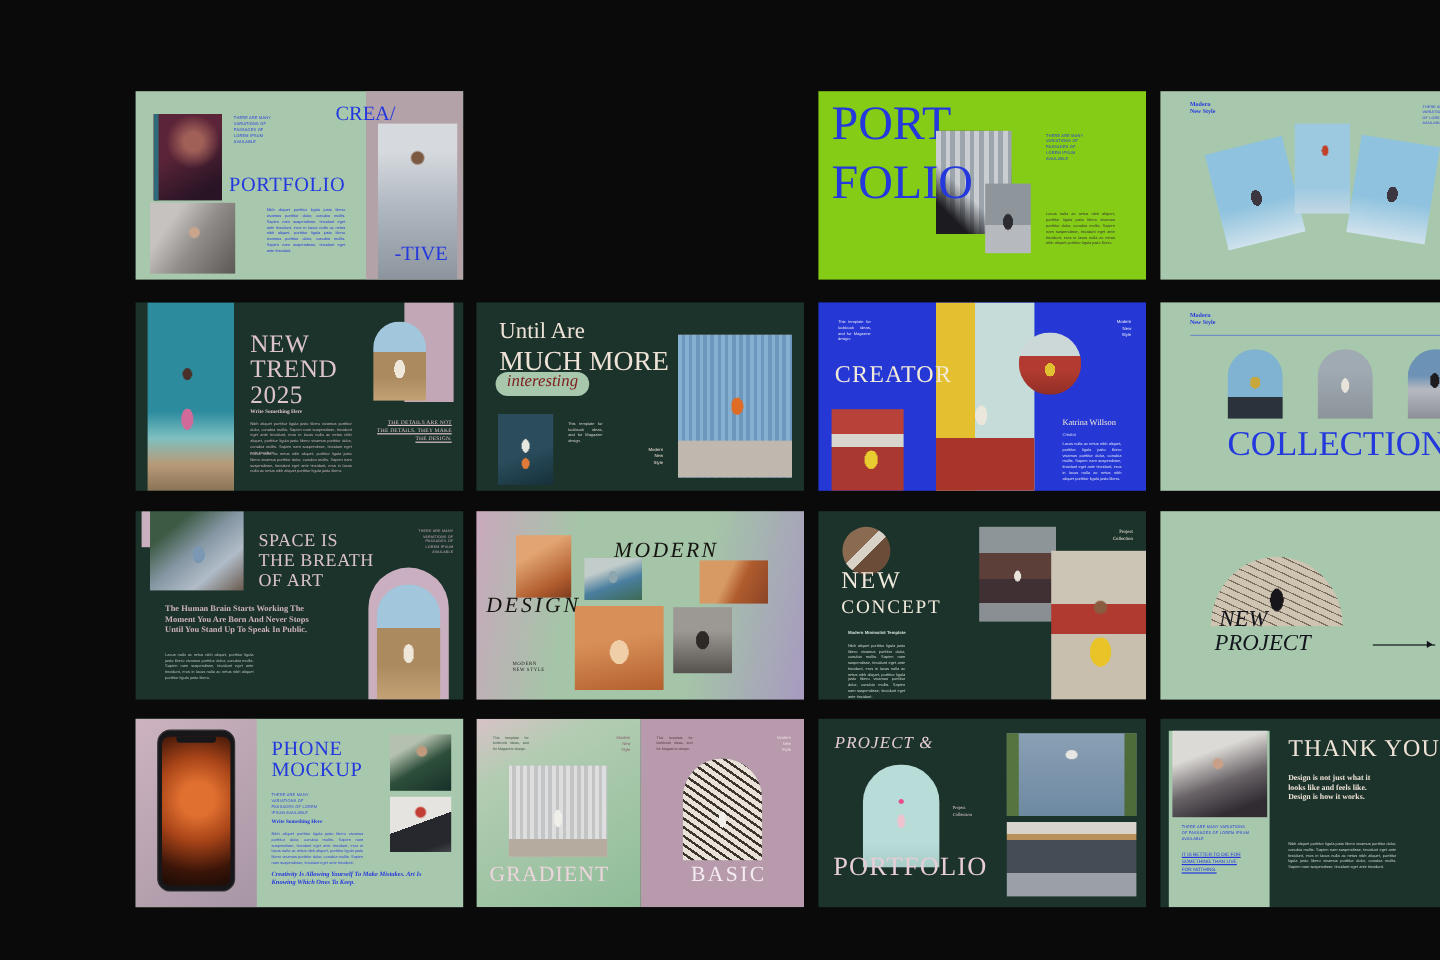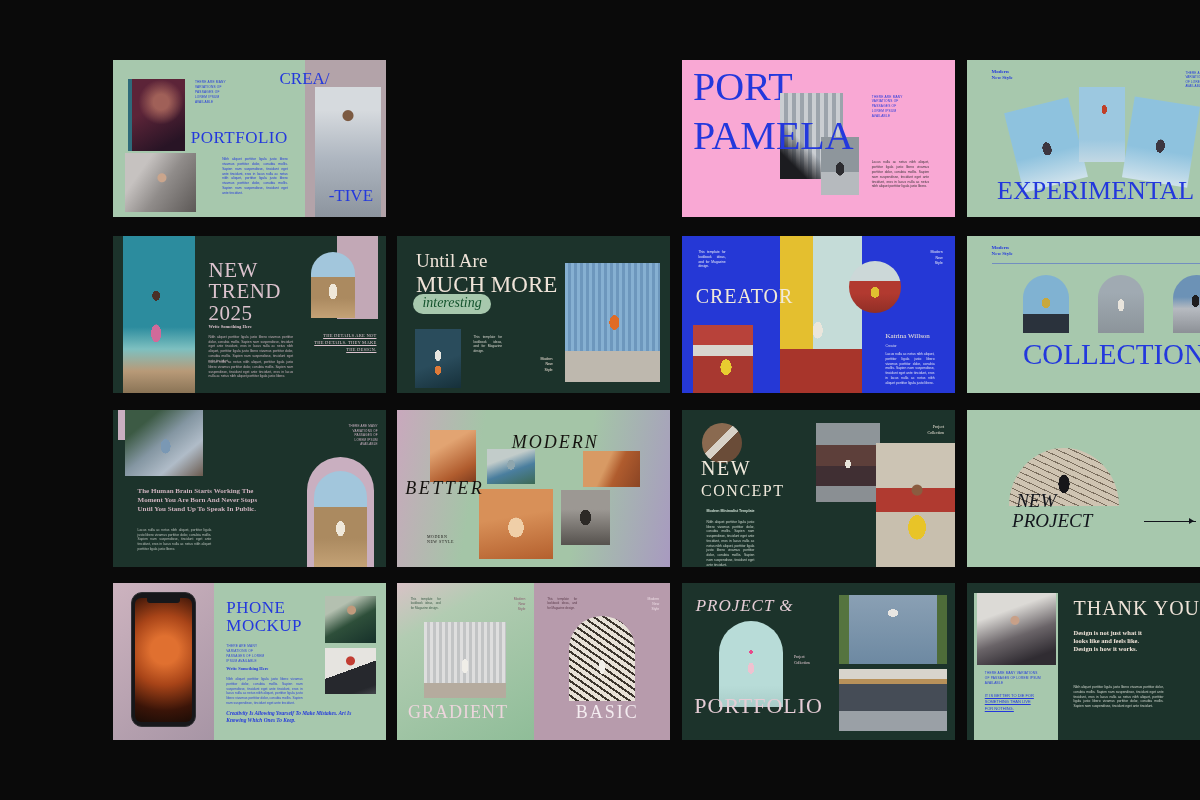--- a/index.html
+++ b/index.html
@@ -1,18 +1,18 @@
 <!DOCTYPE html>
 <html><head>
 <meta charset="utf-8">
 <style>
   html,body{margin:0;padding:0;width:1200px;height:800px;background:#0a0a0a;overflow:hidden;}
   .canvas{position:absolute;top:0;left:0;width:1200px;height:800px;background:#0a0a0a;overflow:hidden;
           font-family:"Liberation Serif",serif;}
-  .slide{position:absolute;width:273px;height:157px;overflow:hidden;}
+  .slide{position:absolute;width:273px;height:157px;overflow:hidden;margin-top:16px;}
   .r1{top:60px}.r2{top:236px}.r3{top:410px}.r4{top:583px}
   .c1{left:113px}.c2{left:397px}.c3{left:682px}.c4{left:967px}
   .abs{position:absolute}
   .photo{position:absolute;display:block}
   .tiny{font-size:3.3px;line-height:1.45;text-align:justify;font-family:"Liberation Sans",sans-serif}
   .eyebrow{font-size:3.2px;line-height:1.5;letter-spacing:.2px;text-transform:uppercase;font-family:"Liberation Sans",sans-serif}
   .disp{font-family:"Liberation Serif",serif;white-space:nowrap}
 
   
   .ph-smoke{background:radial-gradient(circle at 58% 32%,#a06058 0 13%,transparent 38%),linear-gradient(90deg,#2e6a7a 0 7%,transparent 7%),linear-gradient(150deg,#5c2438 0 40%,#281425 85%)}
@@ -70,21 +70,21 @@
   
   .s2{background:#1c332b;color:#dcc3ce}
   .s2-title{left:7%;top:8%;font-size:16px;letter-spacing:1px}
   .s2-line{left:5%;width:90%;top:24%;height:1px;background:rgba(220,195,206,.4)}
   .s2-eyebrow{right:5%;top:9%;width:11%;text-align:right}
   .s2-n{top:41%;font-size:4px;letter-spacing:.5px;font-family:"Liberation Sans",sans-serif}
   .s2-n1{left:7.5%}.s2-n2{left:30.5%}.s2-n3{left:53.5%}.s2-n4{left:76.5%}
   .s2-p{top:47%;height:46%;width:22%}
   .s2-p1{left:7%}.s2-p2{left:30%}.s2-p3{left:53%}.s2-p4{left:76%}
   
-  .s3{background:#f9a8d4;color:#2338dd}
+  .s3{background:#84cc16;color:#2338dd}
   .s3-l1{left:4%;top:2%;font-size:40px}
   .s3-l2{left:4%;top:33%;font-size:40px}
   .s3-photo1{left:36%;top:21%;width:23%;height:55%}
   .s3-photo2{left:51%;top:49%;width:14%;height:37%}
   .s3-eyebrow{left:69.5%;top:22%;width:13%}
   .s3-body{left:69.5%;top:64%;width:21%;color:#3a3438}
   
   .s4{background:#a7c8ad;color:#2338dd}
   .s4-brand{left:9%;top:6%;font-size:5px;font-weight:bold;line-height:1.15}
   .s4-eyeR{left:80%;top:7%;width:17%;font-size:3px}
@@ -99,21 +99,21 @@
   .s5-sub{left:35%;top:56%;font-size:4.5px;font-weight:bold}
   .s5-b1{left:35%;top:63%;width:31%;color:#c9b4bd}
   .s5-b2{left:35%;top:79%;width:31%;color:#c9b4bd}
   .s5-panel{left:82%;top:0;width:15%;height:53%;background:#c2a8b6}
   .s5-arch{left:72.5%;top:10%;width:16%;height:42%;border-radius:99px 99px 0 0}
   .s5-quote{right:3.5%;top:62%;width:23%;font-size:4.6px;line-height:1.5;text-align:right;text-decoration:underline;letter-spacing:.2px}
   
   .s6{background:#1c332b;color:#efe3d8}
   .s6-t1{left:7%;top:9%;font-size:19px}
   .s6-t2{left:7%;top:23%;font-size:23px}
-  .s6-pill{left:6%;top:37%;background:#a7c8ad;color:#14532d;font-size:14px;font-style:italic;padding:1px 9px 3px;border-radius:12px;font-family:"Liberation Serif",serif}
+  .s6-pill{left:6%;top:37%;background:#a7c8ad;color:#7f1d1d;font-size:14px;font-style:italic;padding:1px 9px 3px;border-radius:12px;font-family:"Liberation Serif",serif}
   .s6-psm{left:6.5%;top:59%;width:17%;height:38%}
   .s6-note{left:28%;top:63%;width:10.5%;color:#d8d8d0}
   .s6-brand{left:46%;top:77%;width:11%;text-align:right;font-size:3.6px;line-height:1.5;color:#efe3d8;font-family:"Liberation Sans",sans-serif}
   .s6-plg{left:61.5%;top:17%;width:35%;height:76%}
   
   .s7{background:#2538d6;color:#f2ead8}
   .s7-note{left:6%;top:9%;width:10%;color:#e8eaf8}
   .s7-brand{right:4.5%;top:9%;width:9%;text-align:right;font-size:3.6px;line-height:1.5;color:#e8eaf8;font-family:"Liberation Sans",sans-serif}
   .s7-title{left:5%;top:31%;font-size:20px;letter-spacing:1px}
   .s7-pc{left:36%;top:0;width:30%;height:100%}
@@ -185,21 +185,21 @@
   .s14-noteL{left:5%;top:9%;width:11%;font-size:3px;color:#3c5c48}
   .s14-brandL{left:37%;top:9%;width:10%;text-align:right;font-size:3.4px;line-height:1.5;color:#8a5a6e;font-family:"Liberation Sans",sans-serif}
   .s14-photoL{left:10%;top:25%;width:30%;height:48%}
   .s14-titleL{left:4%;top:76%;font-size:18px;color:#ecd5dc;letter-spacing:1px}
   .s14-noteR{left:55%;top:9%;width:11%;font-size:3px;color:#5c3c4c}
   .s14-brandR{right:4%;top:9%;width:10%;text-align:right;font-size:3.4px;line-height:1.5;color:#ecdce4;font-family:"Liberation Sans",sans-serif}
   .s14-arch{left:63%;top:21%;width:24%;height:54%;border-radius:99px 99px 0 0}
   .s14-titleR{left:65.5%;top:76%;font-size:18px;color:#f4ecf0;letter-spacing:2px}
   
   .s15{background:#1c332b;color:#e6cdd6}
-  .s15-t1{left:5%;top:8%;font-size:17px;font-style:italic;letter-spacing:1px}
+  .s15-t1{left:5%;top:8%;font-size:14px;font-style:italic;letter-spacing:1px}
   .s15-arch{left:13.5%;top:24%;width:23.5%;height:55%;border-radius:99px 99px 0 0}
   .s15-corner{left:41%;top:46%;font-size:3.8px;line-height:1.4}
   .s15-t2{left:4.5%;top:70%;font-size:22px;letter-spacing:1px}
   .s15-p1{left:57.5%;top:7.5%;width:39.5%;height:44%}
   .s15-p2{left:57.5%;top:55%;width:39.5%;height:39%}
   
   .s16{background:#1c332b;color:#efe3d8}
   .s16-panel{left:2.5%;top:6.5%;width:31%;height:93.5%;background:#a7c8ad}
   .s16-photo{left:3.5%;top:6.5%;width:29%;height:46%}
   .s16-eyebrow{left:6.5%;top:56%;width:21%;color:#2338dd}
@@ -223,35 +223,34 @@
     <div class="abs disp s1-main">PORTFOLIO</div>
     <div class="abs tiny s1-body">Nibh aliquet porttitor ligula justo libero vivamus porttitor dolor, conubia mollis. Sapien nam suspendisse, tincidunt eget ante tincidunt, eros in lacus nulla ac netus nibh aliquet, porttitor ligula justo libero vivamus porttitor dolor, conubia mollis. Sapien nam suspendisse, tincidunt eget ante tincidunt.</div>
     <div class="abs disp s1-tive">-TIVE</div>
   </section>
 
 
   <section class="slide r1 c3 s3">
     <div class="abs disp s3-l1">PORT</div>
     <i class="photo ph-metal s3-photo1"></i>
     <i class="photo ph-sit s3-photo2"></i>
-    <div class="abs disp s3-l2">PAMELA</div>
+    <div class="abs disp s3-l2">FOLIO</div>
     <div class="abs eyebrow s3-eyebrow">THERE ARE MANY VARIATIONS OF PASSAGES OF LOREM IPSUM AVAILABLE</div>
     <div class="abs tiny s3-body">Lacus nulla ac netus nibh aliquet, porttitor ligula justo libero vivamus porttitor dolor, conubia mollis. Sapien nam suspendisse, tincidunt eget ante tincidunt, eros in lacus nulla ac netus nibh aliquet porttitor ligula justo libero.</div>
   </section>
 
   <section class="slide r1 c4 s4">
     <div class="abs disp s4-brand">
       <span>Modern</span><br>
       <span>New Style</span>
     </div>
     <div class="abs eyebrow s4-eyeR">THERE ARE MANY VARIATIONS OF PASSAGES OF LOREM IPSUM AVAILABLE</div>
     <i class="photo ph-sky1 s4-p1"></i>
     <i class="photo ph-sky2 s4-p2"></i>
     <i class="photo ph-sky1 s4-p3"></i>
-    <div class="abs disp s4-title">EXPERIMENTAL</div>
   </section>
 
   <section class="slide r2 c1 s5">
     <i class="photo ph-trend s5-photo"></i>
     <div class="abs s5-panel"></div>
     <i class="photo ph-desert s5-arch"></i>
     <div class="abs disp s5-title">
       <span>NEW</span><br>
       <span>TREND</span><br>
       <span>2025</span>
@@ -301,35 +300,40 @@
 
     <i class="photo ph-arch81 s8-a s8-a1"></i>
     <i class="photo ph-arch82 s8-a s8-a2"></i>
     <i class="photo ph-arch83 s8-a s8-a3"></i>
     <div class="abs disp s8-title">COLLECTION</div>
   </section>
 
   <section class="slide r3 c1 s9">
     <div class="abs s9-pinkv"></div>
     <i class="photo ph-denimgirl s9-photo"></i>
+    <div class="abs disp s9-title">
+      <span>SPACE IS</span><br>
+      <span>THE BREATH</span><br>
+      <span>OF ART</span>
+    </div>
     <div class="abs eyebrow s9-eyebrow">THERE ARE MANY VARIATIONS OF PASSAGES OF LOREM IPSUM AVAILABLE</div>
     <div class="abs s9-quote">The Human Brain Starts Working The Moment You Are Born And Never Stops Until You Stand Up To Speak In Public.</div>
     <div class="abs tiny s9-body">Lacus nulla ac netus nibh aliquet, porttitor ligula justo libero vivamus porttitor dolor, conubia mollis. Sapien nam suspendisse, tincidunt eget ante tincidunt, eros in lacus nulla ac netus nibh aliquet porttitor ligula justo libero.</div>
     <div class="abs s9-panel"></div>
     <i class="photo ph-desert s9-arch"></i>
   </section>
 
   <section class="slide r3 c2 s10">
     <i class="photo ph-duo1 s10-p1"></i>
     <i class="photo ph-duo2 s10-p2"></i>
     <i class="photo ph-duo3 s10-p3"></i>
     <i class="photo ph-duo4 s10-p4"></i>
     <i class="photo ph-duo5 s10-p5"></i>
     <div class="abs disp s10-w1">MODERN</div>
-    <div class="abs disp s10-w2">BETTER</div>
+    <div class="abs disp s10-w2">DESIGN</div>
     <div class="abs disp s10-brand">
       <span>MODERN</span><br>
       <span>NEW STYLE</span>
     </div>
   </section>
 
   <section class="slide r3 c3 s11">
     <i class="photo ph-circ11 s11-circ"></i>
     <i class="photo ph-jump s11-pc"></i>
     <i class="photo ph-yellowjacket s11-pr"></i>

